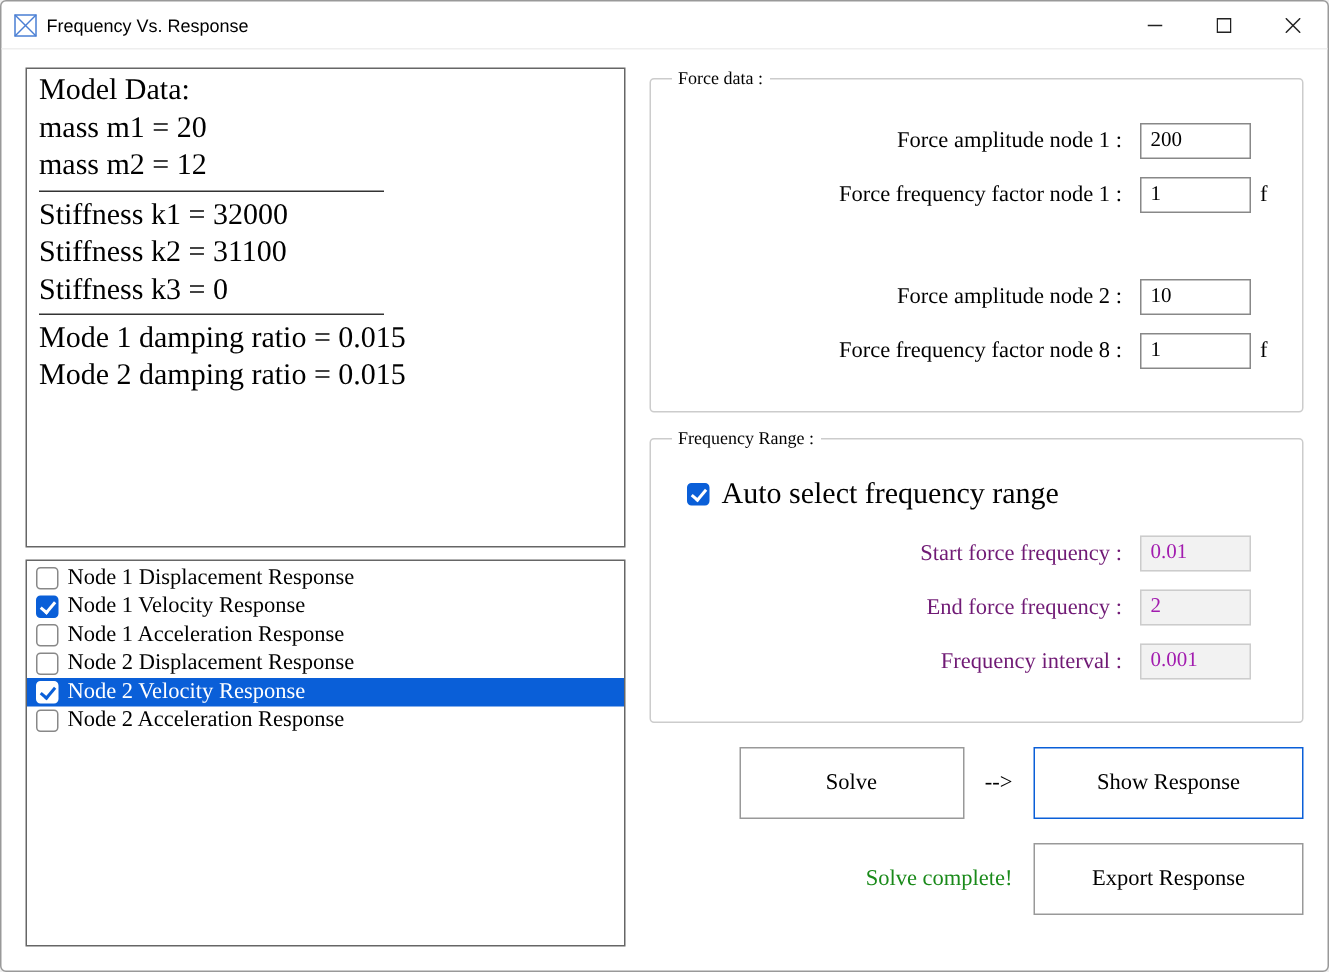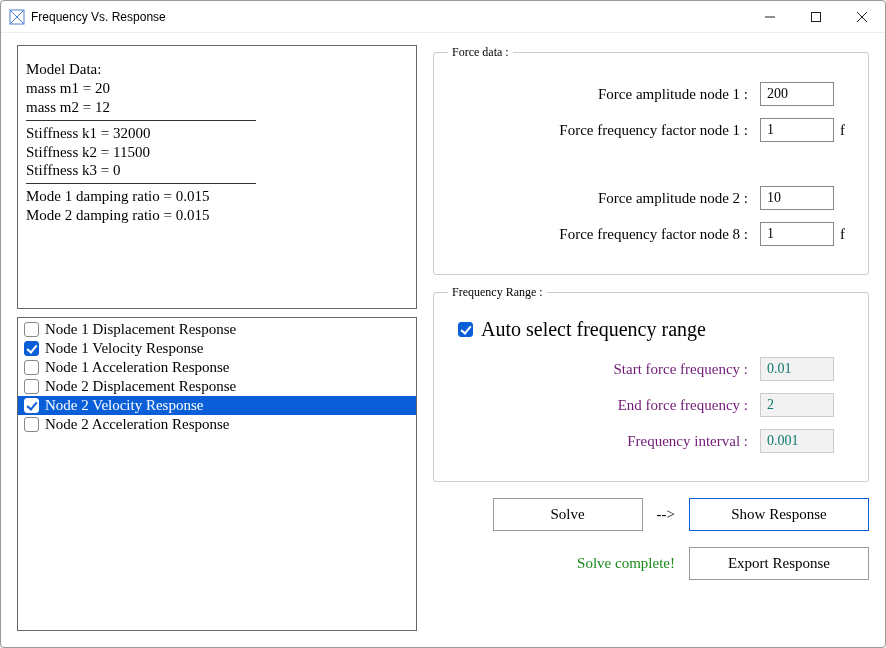--- a/index.html
+++ b/index.html
@@ -49,23 +49,23 @@
     gap: 16px;
   }
   .left-col {
     width: 400px;
     display: flex;
     flex-direction: column;
     gap: 8px;
   }
   .model-data {
     border: 1px solid #666;
-    height: 264px;
-    padding: 14px 8px;
-    font-size: 15px;
+    height: 320px;
+    padding: 2px 8px;
+    font-size: 20px;
     line-height: 1.26;
     overflow: hidden;
   }
   .model-data .hr {
     border: none;
     border-top: 1px solid #333;
     width: 230px;
     margin: 3px 0;
   }
   .response-list {
@@ -141,42 +141,42 @@
     width: 74px;
     height: 24px;
     border: 1px solid #888;
     padding: 2px 6px;
     font-family: Georgia, serif;
     font-size: 14px;
   }
   .form-row input[type=text].disabled {
     background:#f2f2f2;
     border-color:#ccc;
-    color:#0f766e;
+    color:#a21caf;
   }
   .form-row .suffix {
     width: 20px;
     padding-left: 6px;
     font-size: 15px;
   }
   .auto-row {
     display:flex; align-items:center; gap:8px;
     margin: 8px 0 16px 10px;
     font-size:20px;
   }
   .button-row {
     display: flex;
     align-items: center;
     justify-content: flex-end;
     gap: 14px;
     margin-top: 6px;
   }
   .btn {
     min-width: 150px;
-    height: 33px;
+    height: 48px;
     border: 1px solid #999;
     background: #fff;
     font-family: Georgia, serif;
     font-size: 15px;
     cursor: pointer;
     display:flex; align-items:center; justify-content:center;
   }
   .btn.primary {
     min-width: 180px;
     border: 1.5px solid #0a5fd8;
@@ -228,21 +228,21 @@
 
   <div class="content">
 
     <div class="left-col">
       <div class="model-data">
         <div>Model Data:</div>
         <div>mass m1 = 20</div>
         <div>mass m2 = 12</div>
         <hr class="hr">
         <div>Stiffness k1 = 32000</div>
-        <div>Stiffness k2 = 11500</div>
+        <div>Stiffness k2 = 31100</div>
         <div>Stiffness k3 = 0</div>
         <hr class="hr">
         <div>Mode 1 damping ratio = 0.015</div>
         <div>Mode 2 damping ratio = 0.015</div>
       </div>
 
       <div class="response-list" id="response-list">
           <div class="response-item">
             <span class="chk"></span>
             <span>Node 1 Displacement Response</span>

